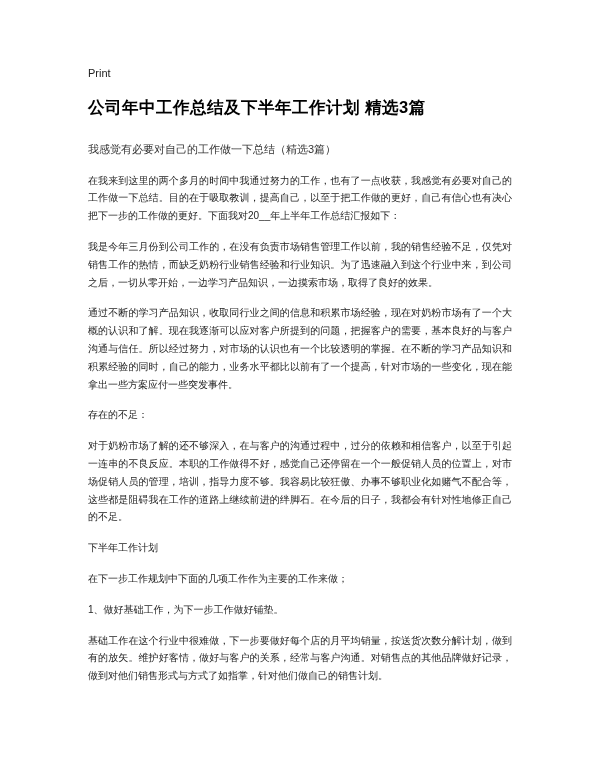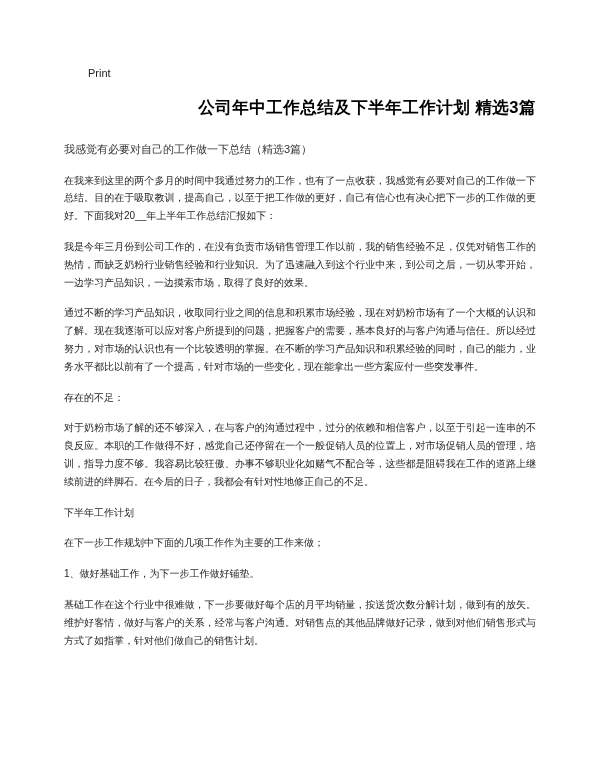--- a/index.html
+++ b/index.html
@@ -13,37 +13,37 @@
     font-family: "Liberation Sans", sans-serif;
     color: #1a1a1a;
     overflow: hidden;
   }
   .page {
     position: relative;
     width: 600px;
     height: 776px;
     background: #ffffff;
     box-sizing: border-box;
-    padding: 0 64px;
+    padding: 0 88px;
   }
   .print-link {
     position: absolute;
     top: 68px;
     left: 88px;
     font-size: 11px;
     color: #222;
     text-decoration: none;
     line-height: 1;
   }
   .doc-title {
     margin: 0;
     padding-top: 96px;
     font-size: 16.5px;
     font-weight: bold;
-    text-align: right;
+    text-align: left;
     letter-spacing: 0.5px;
     line-height: 1.4;
     color: #000;
   }
   .subtitle {
     margin: 22px 0 0 0;
     font-size: 11px;
     line-height: 1.6;
     color: #333;
   }

